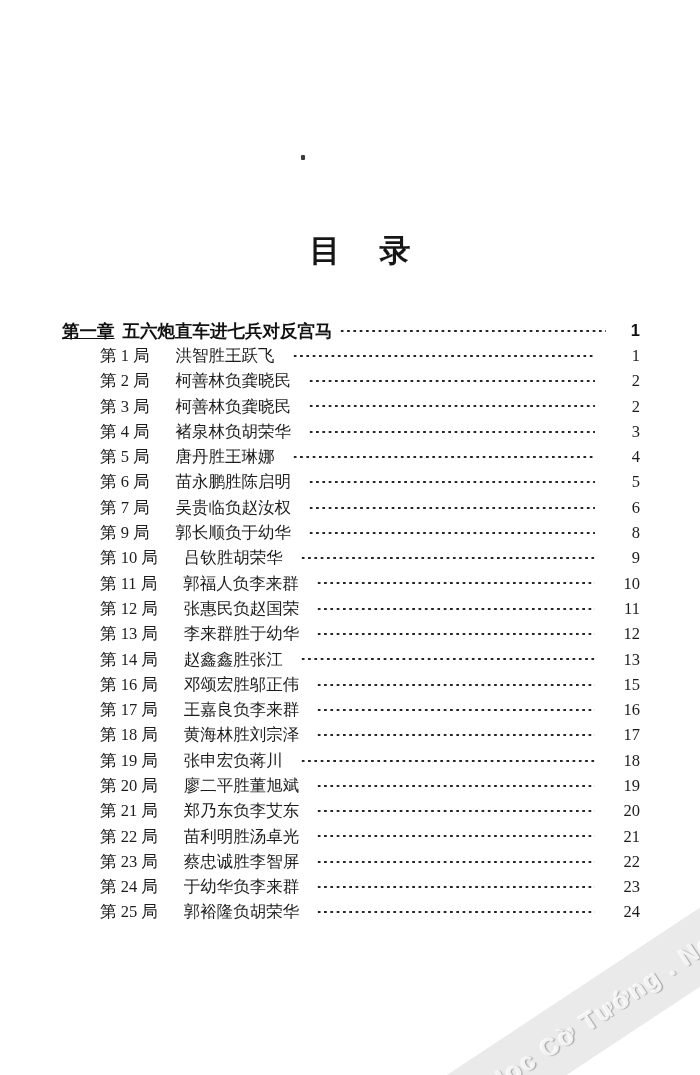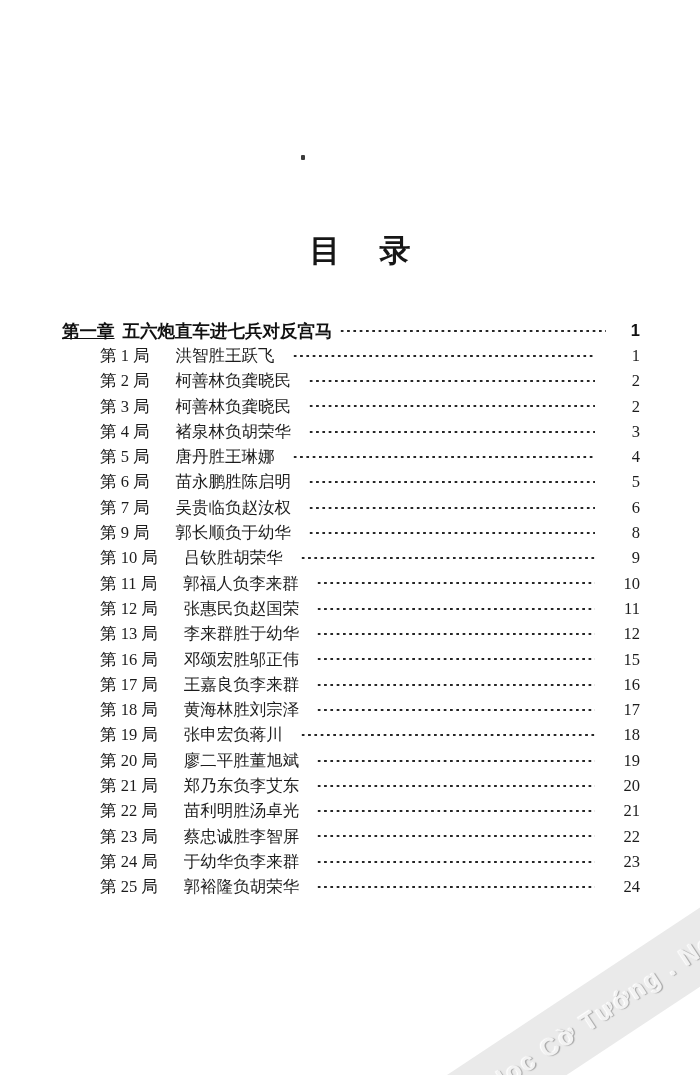--- a/index.html
+++ b/index.html
@@ -194,20 +194,26 @@
         <span class="pagenum e-page">11</span>
       </div>
 
       <div class="row entry">
         <span class="e-label">第 13 局</span>
         <span class="e-title">李来群胜于幼华</span>
         <span class="leader"></span>
         <span class="pagenum e-page">12</span>
       </div>
 
+      <div class="row entry">
+        <span class="e-label">第 14 局</span>
+        <span class="e-title">赵鑫鑫胜张江</span>
+        <span class="leader"></span>
+        <span class="pagenum e-page">13</span>
+      </div>
 
 
       <div class="row entry">
         <span class="e-label">第 16 局</span>
         <span class="e-title">邓颂宏胜邬正伟</span>
         <span class="leader"></span>
         <span class="pagenum e-page">15</span>
       </div>
 
       <div class="row entry">

